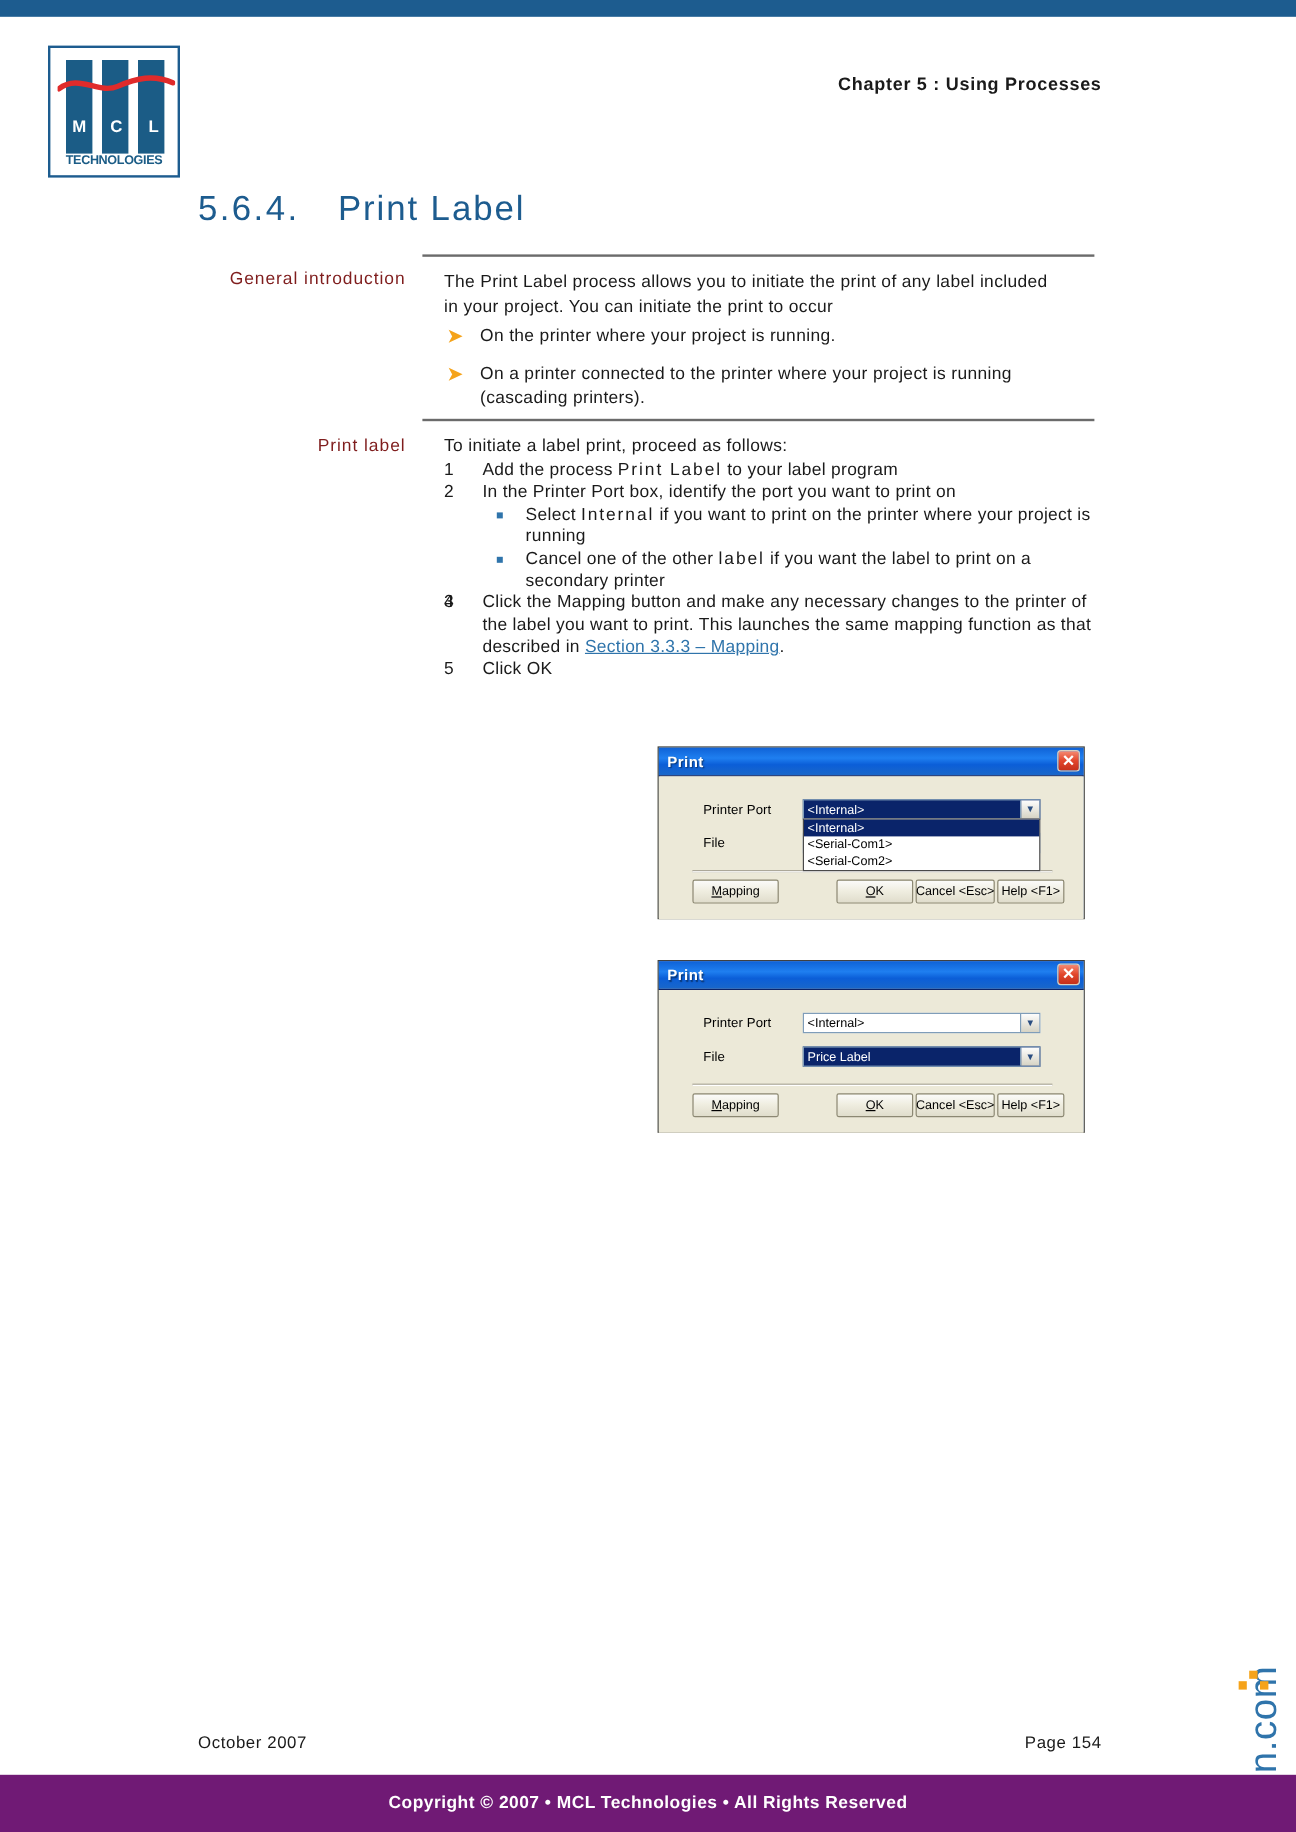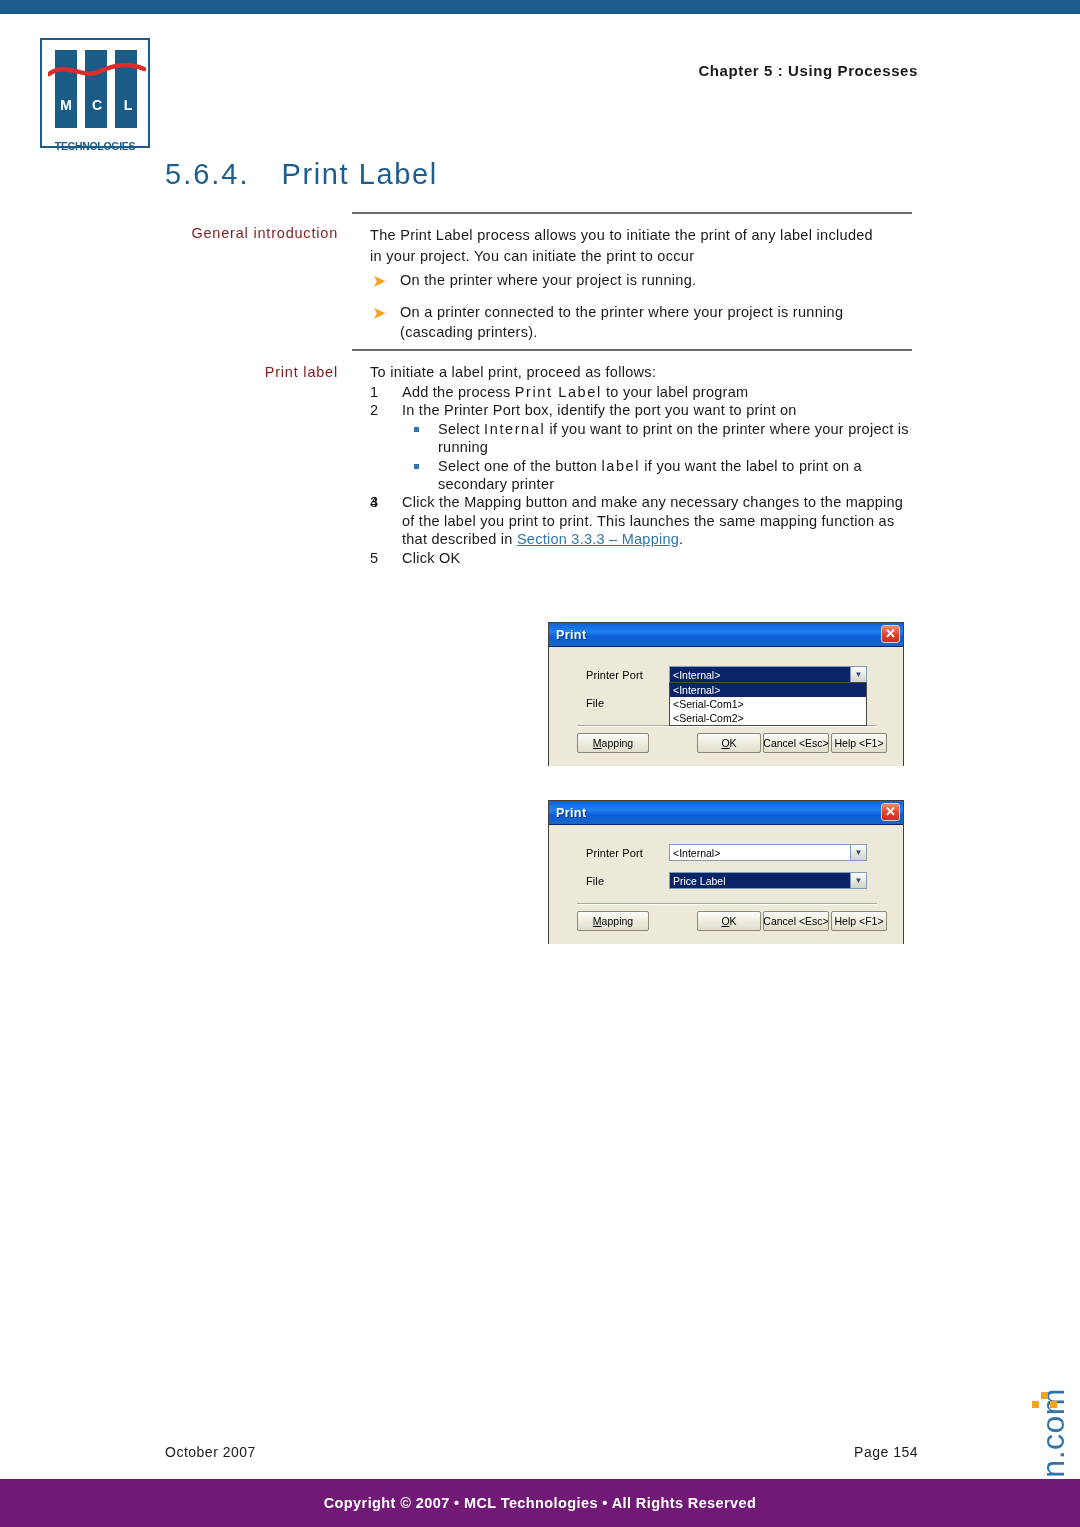--- a/index.html
+++ b/index.html
@@ -58,21 +58,21 @@
     color: #ffffff;
     font-size: 14px;
     font-weight: bold;
     letter-spacing: 0px;
     line-height: 16px;
   }
   .logo-letters span { width: 22px; text-align: center; }
   .logo-tech {
     position: absolute;
     left: 0;
-    top: 100px;
+    top: 88px;
     width: 106px;
     text-align: center;
     color: #1b5c86;
     font-size: 10.5px;
     font-weight: bold;
     letter-spacing: -0.3px;
     font-family: "Liberation Sans", sans-serif;
   }
 
   
@@ -460,30 +460,30 @@
     <span>In the Printer Port box, identify the port you want to print on</span>
   </div>
 
   <div class="sub-item">
     <span class="sq"></span>
     <span><span>Select </span><span class="sp">Internal</span><span> if you want to print on the printer where your project is running</span></span>
   </div>
 
   <div class="sub-item">
     <span class="sq"></span>
-    <span><span>Select one of the button </span><span class="sp">label</span><span> if you want the label to print on a secondary printer</span></span>
+    <span><span>Cancel one of the other </span><span class="sp">label</span><span> if you want the label to print on a secondary printer</span></span>
   </div>
 
   <div class="step">
     <span class="n">3</span>
   </div>
 
   <div class="step">
     <span class="n">4</span>
-    <span><span>Click the Mapping button and make any necessary changes to the mapping of the label you print to print. This launches the same mapping function as that described in </span><a class="link" href="#">Section 3.3.3 – Mapping</a><span>.</span></span>
+    <span><span>Click the Mapping button and make any necessary changes to the printer of the label you want to print. This launches the same mapping function as that described in </span><a class="link" href="#">Section 3.3.3 – Mapping</a><span>.</span></span>
   </div>
 
   <div class="step">
     <span class="n">5</span>
     <span>Click OK</span>
   </div>
 
 </div>
 
 <div class="dialog" id="dialog-1">

